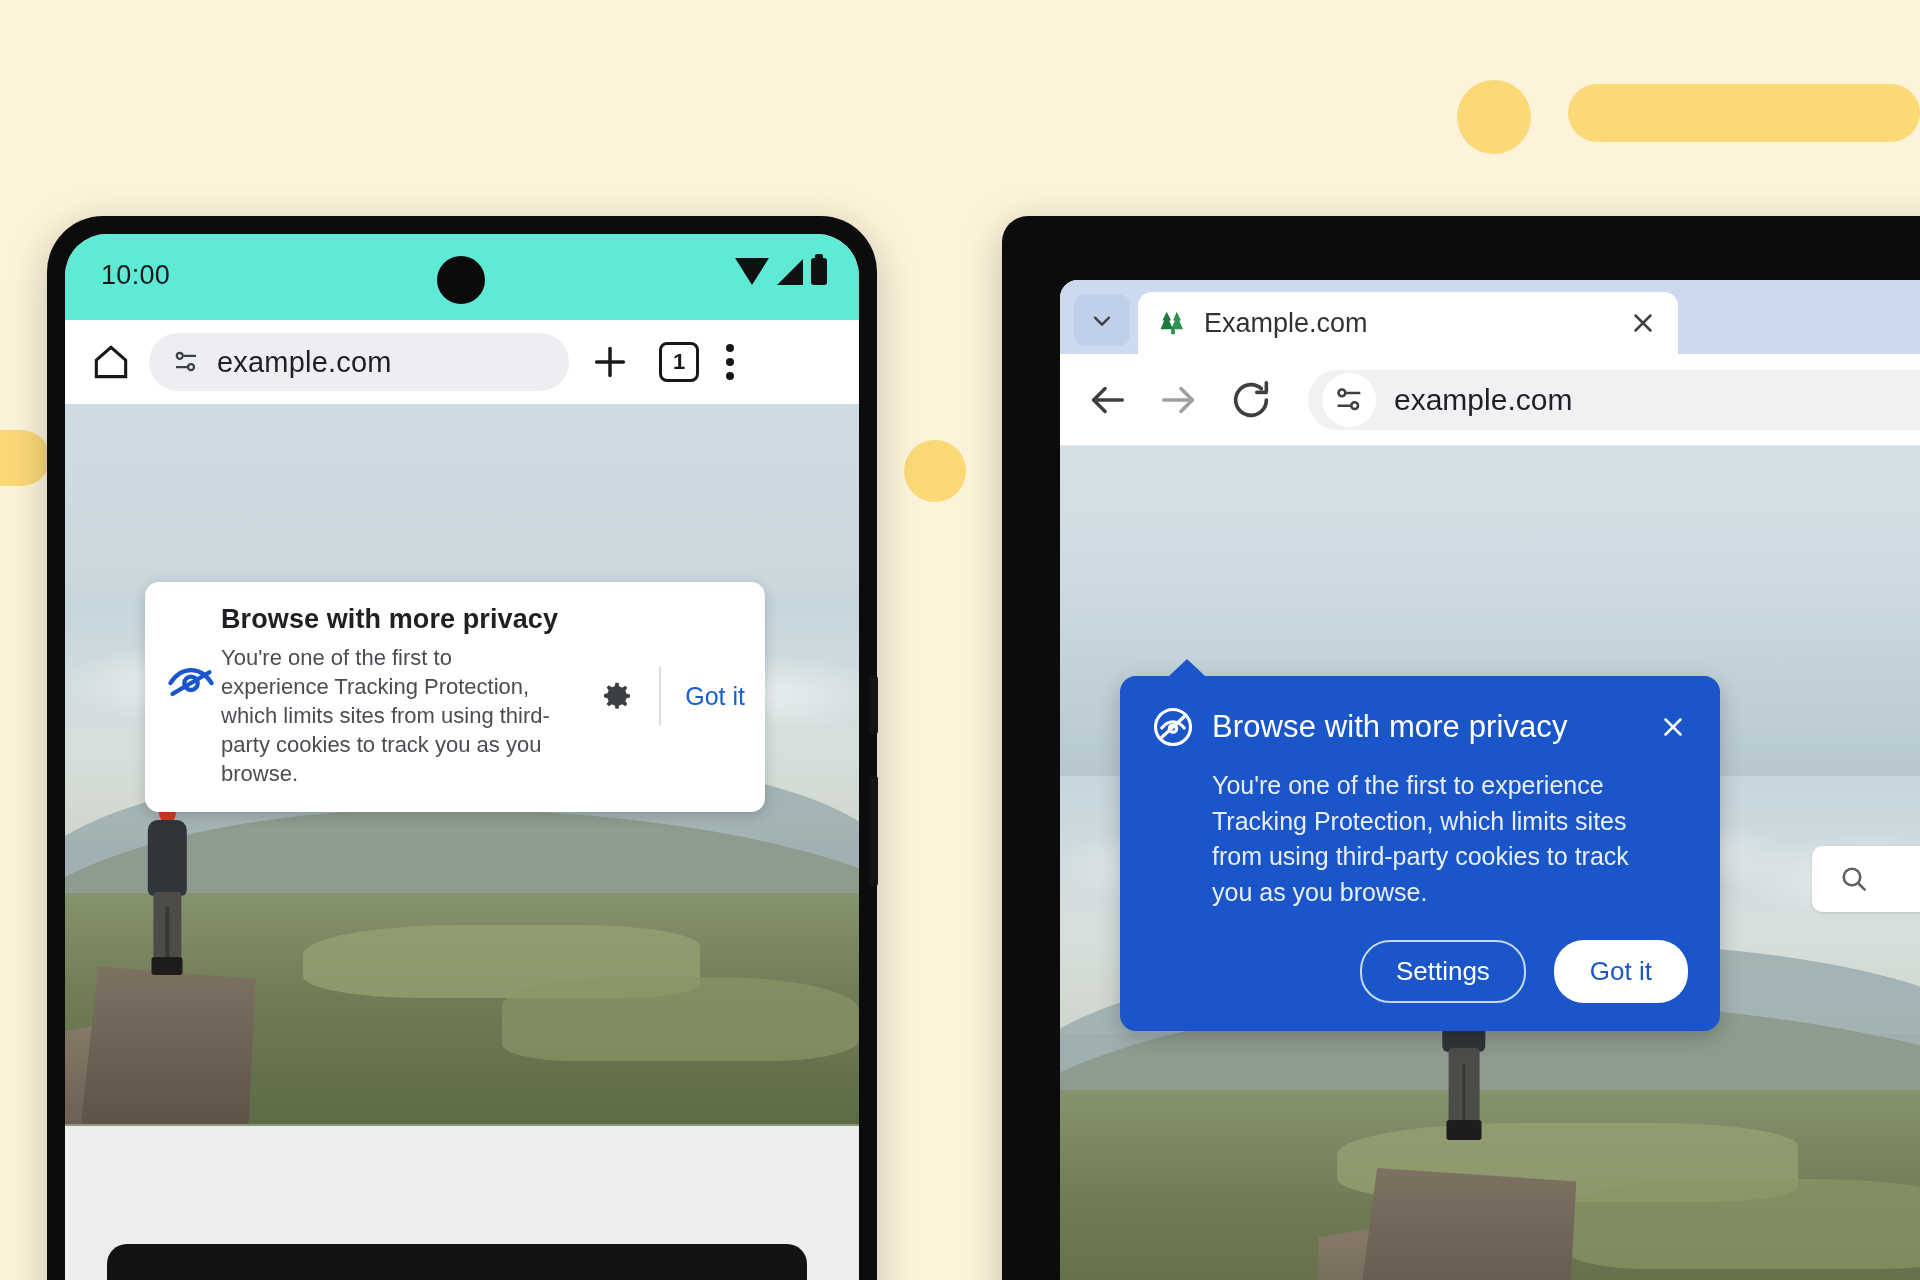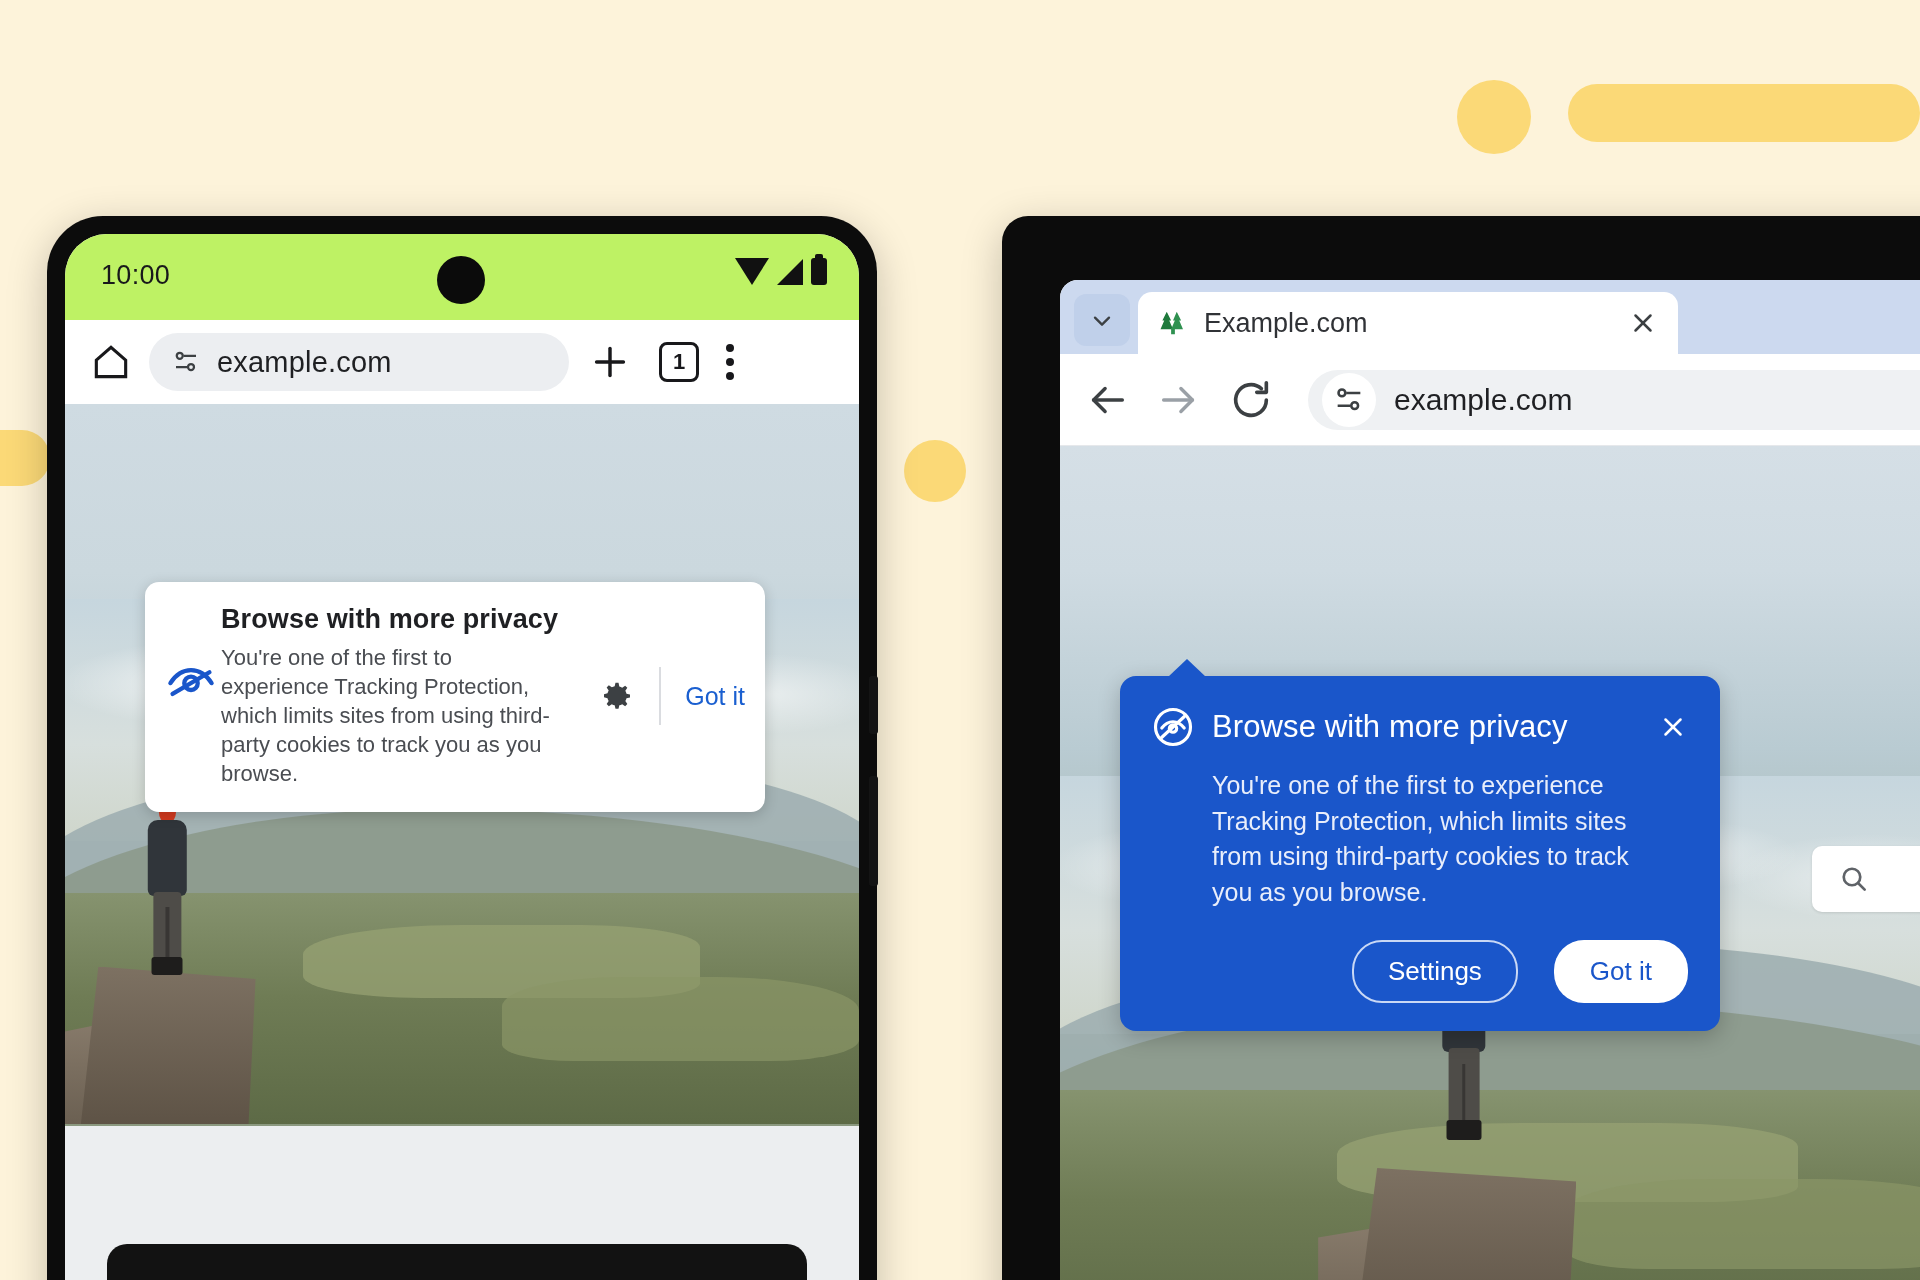--- a/index.html
+++ b/index.html
@@ -43,21 +43,21 @@
   #phone-screen {
     position: absolute;
     left: 18px; top: 18px;
     width: 794px; height: 1102px;
     background: #ffffff;
     border-radius: 42px 42px 0 0;
     overflow: hidden;
   }
   
   #phone-statusbar {
-    position: relative; height: 86px; background: #bef264;
+    position: relative; height: 86px; background: #5eead4;
   }
   #phone-clock {
     position: absolute; left: 36px; top: 26px;
     font-size: 27px; color: #18181b; letter-spacing: .3px;
   }
   #phone-punchhole {
     position: absolute; left: 372px; top: 22px;
     width: 48px; height: 48px; border-radius: 50%; background: #0b0b0b;
   }
   #phone-status-icons {
@@ -257,21 +257,21 @@
   #blue-eye-icon { width: 42px; height: 42px; flex: 0 0 auto; }
   #blue-title {
     flex: 1 1 auto; font-size: 31px; font-weight: 500; color: #fff; letter-spacing: .1px;
   }
   #blue-close { width: 30px; height: 30px; flex: 0 0 auto; }
   #blue-text {
     margin-top: 20px; margin-left: 60px;
     font-size: 25px; line-height: 1.42; color: #e9eefb; max-width: 460px;
   }
   #blue-actions {
-    margin-top: 30px; display: flex; justify-content: flex-end; align-items: center; gap: 36px;
+    margin-top: 30px; display: flex; justify-content: flex-end; align-items: center; gap: 28px;
   }
   #btn-settings {
     border: 2px solid #c9d8f5; border-radius: 30px;
     padding: 14px 34px; font-size: 26px; color: #fff; background: transparent;
     font-family: "Liberation Sans", sans-serif;
   }
   #btn-gotit {
     border: none; border-radius: 30px;
     padding: 16px 36px; font-size: 26px; color: #1a56ca; background: #fff;
     font-family: "Liberation Sans", sans-serif;

